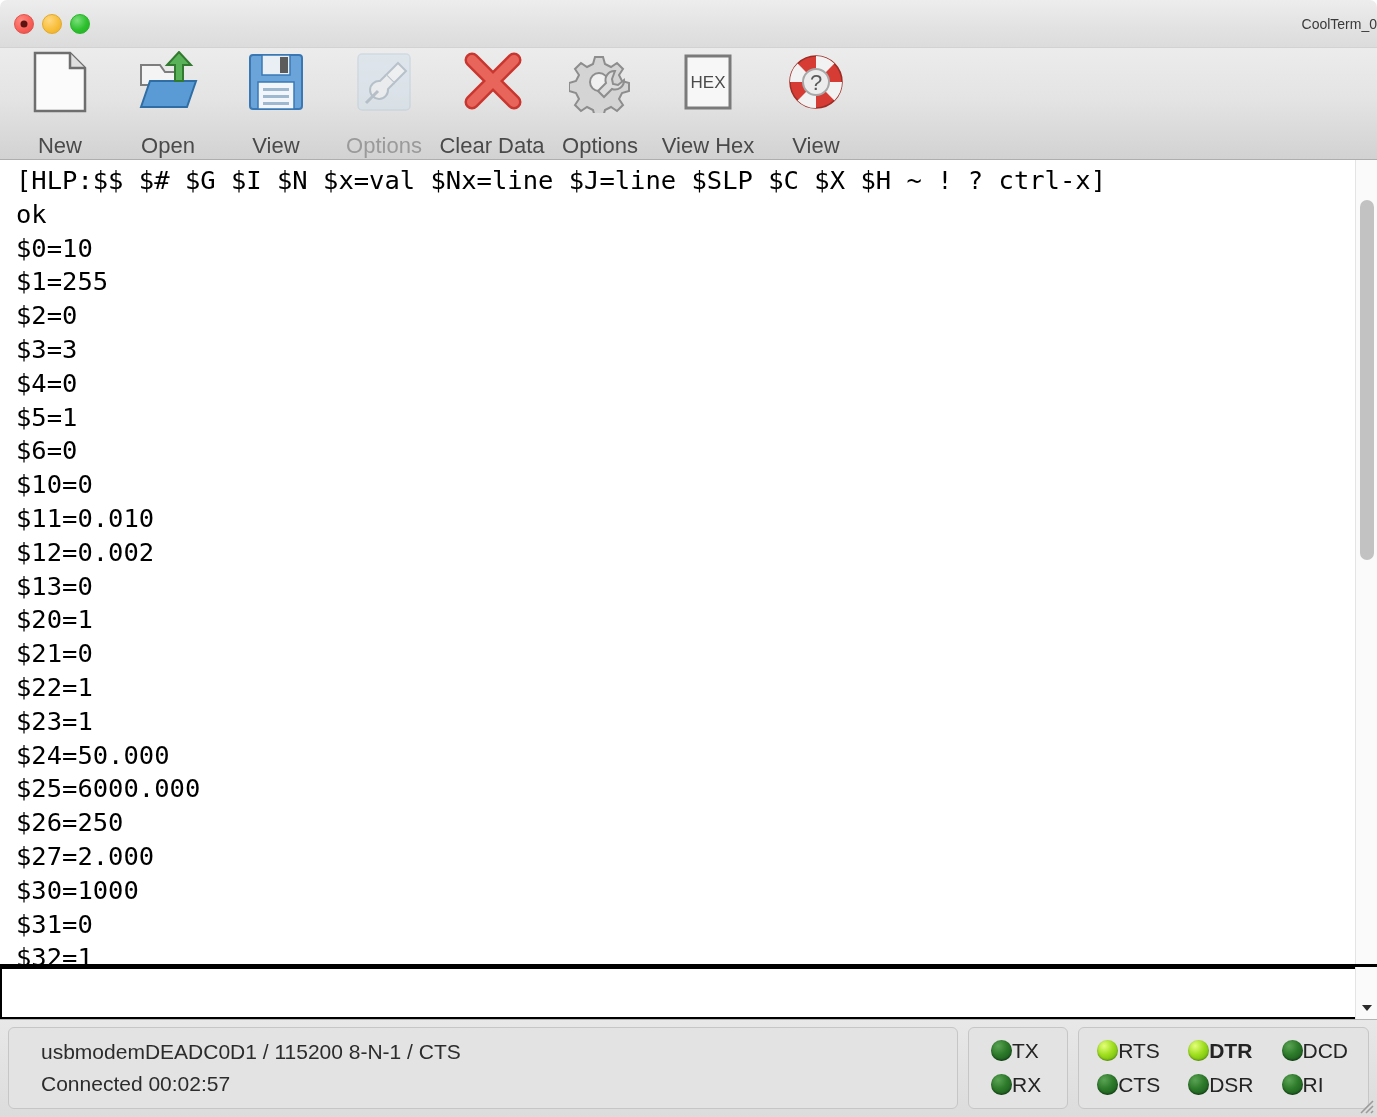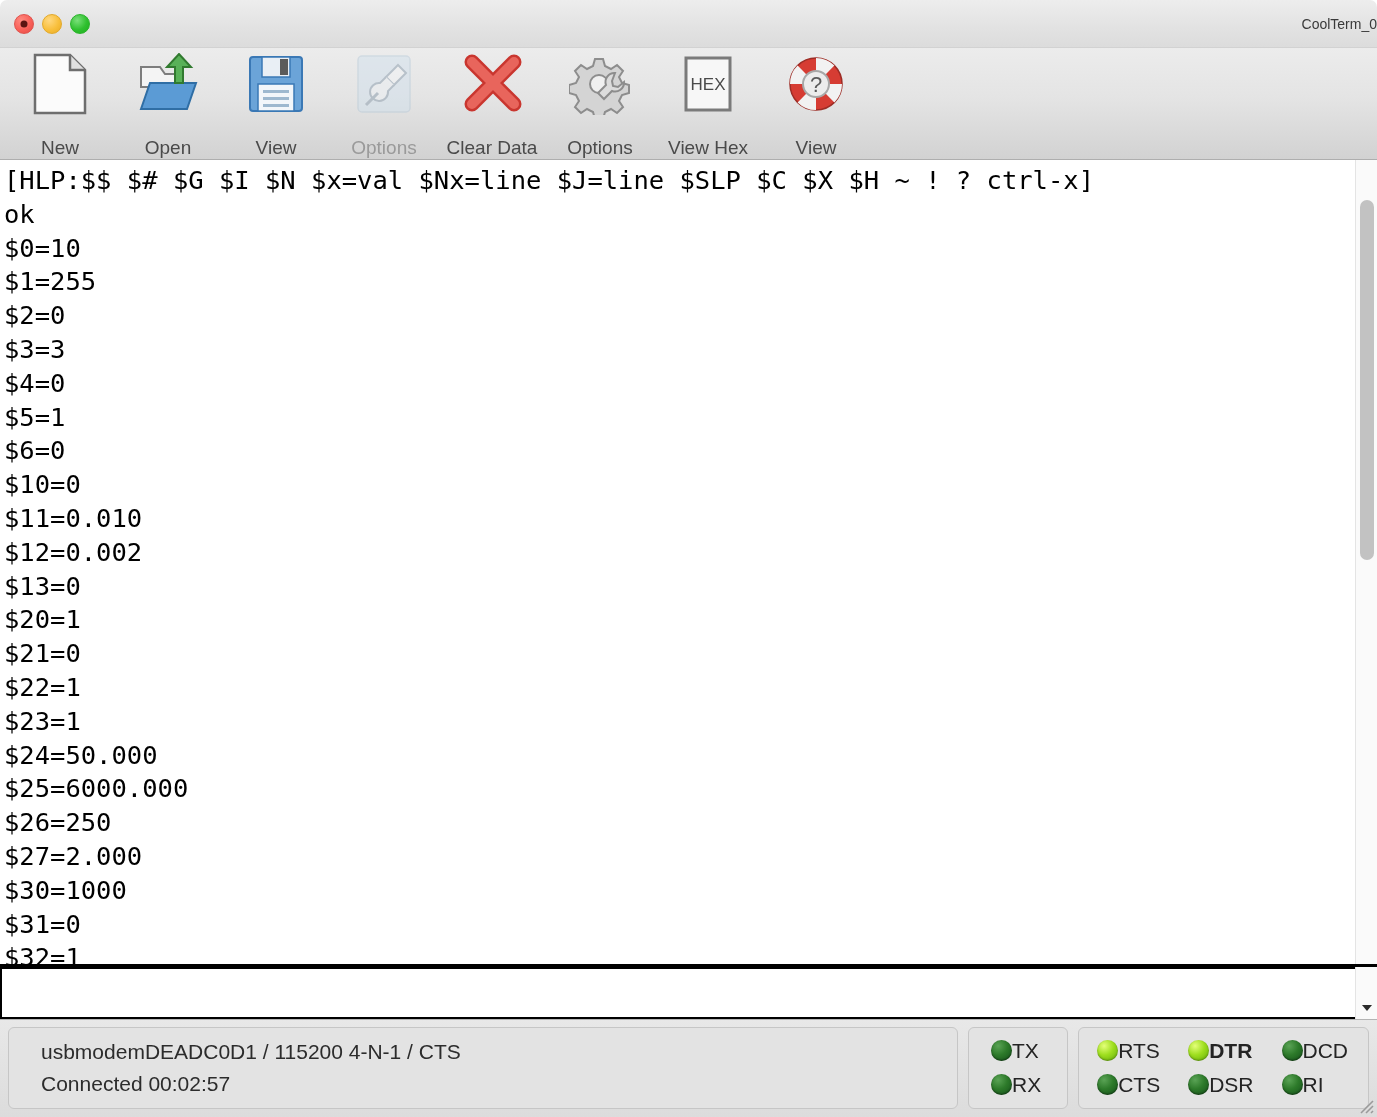--- a/index.html
+++ b/index.html
@@ -95,40 +95,40 @@
     cursor: default;
   }
   .tool-icon {
     height: 66px;
     width: 66px;
     display: flex;
     align-items: center;
     justify-content: center;
   }
   .tool-label {
-    font-size: 19px;
+    font-size: 22px;
     color: #4a4a4a;
     margin-top: 20px;
     white-space: nowrap;
   }
   .tool.disabled .tool-label { color: #9a9a9a; }
   .tool.disabled .tool-icon { opacity: 0.45; }
 
   
   #terminal-wrap {
     flex: 1 1 auto;
     display: flex;
     min-height: 0;
     background: #ffffff;
     border-bottom: 3px solid #000000;
   }
   #terminal {
     flex: 1 1 auto;
     overflow: hidden;
-    padding: 4px 0 0 4px;
+    padding: 4px 0 0 16px;
     font-family: "DejaVu Sans Mono", monospace;
     font-size: 25.5px;
     line-height: 33.8px;
     color: #000000;
     white-space: pre;
     letter-spacing: 0px;
   }
   #term-scrollbar {
     flex: 0 0 22px;
     background: #fafafa;
@@ -400,21 +400,21 @@
     <div id="input-arrow">
       <svg width="12" height="10" viewBox="0 0 12 10">
         <path d="M1 2 L6 8 L11 2 Z" fill="#2b2b2b"></path>
       </svg>
     </div>
   </div>
 
   <div id="statusbar">
 
     <div class="status-panel" id="conn-panel">
-      <div class="conn-text">usbmodemDEADC0D1 / 115200 4-N-1 / CTS</div>
+      <div class="conn-text">usbmodemDEADC0D1 / 115200 8-N-1 / CTS</div>
       <div class="conn-text">Connected 00:02:57</div>
     </div>
 
     <div class="status-panel" id="txrx-panel">
       <div class="led-grid">
         <div class="led-item">
           <span class="led led-off"></span>
           <span class="led-label">TX</span>
         </div>
         <div class="led-item">

